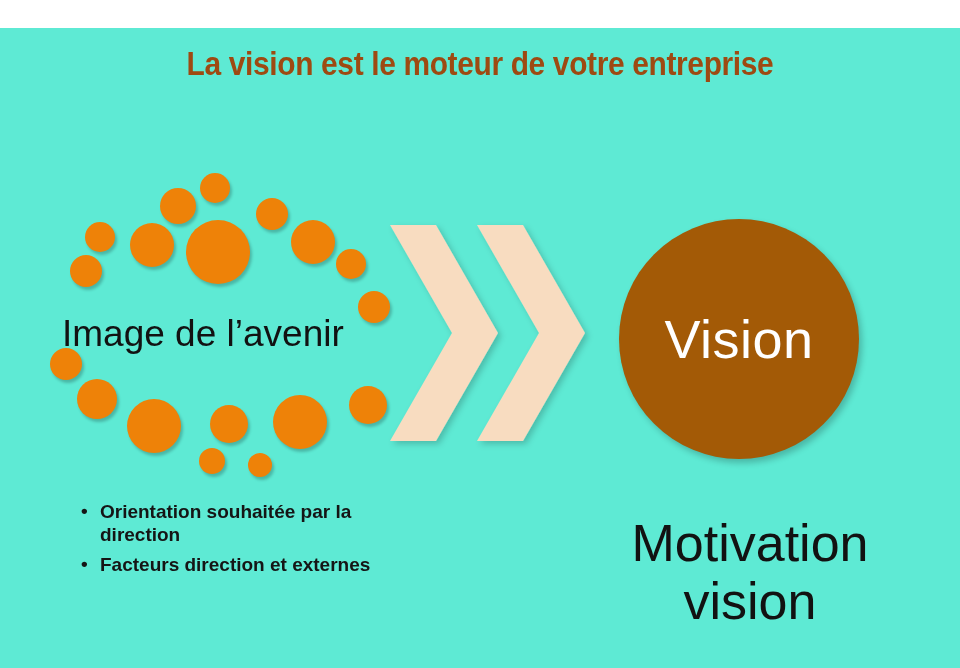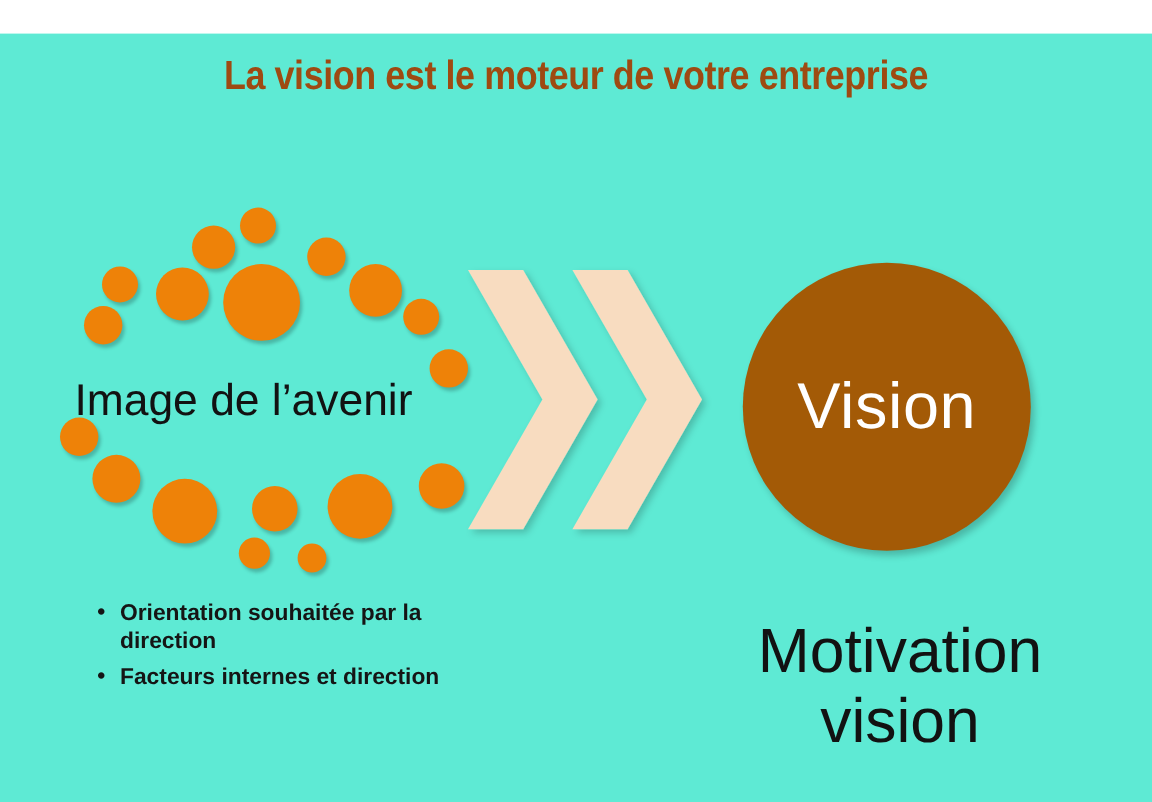--- a/index.html
+++ b/index.html
@@ -186,21 +186,21 @@
       <polygon points="0,0 46,0 108,108 46,216 0,216 62,108" fill="#F8DCC0" filter="url(#sh2)"></polygon>
     </svg>
   </div>
 
   <div id="vision-circle">
     <span id="vision-label">Vision</span>
   </div>
 
   <ul id="bullet-list">
     <li>Orientation souhaitée par la direction</li>
-    <li>Facteurs internes et direction</li>
+    <li>Facteurs direction et externes</li>
   </ul>
 
   <div id="motivation-text">
     <span>Motivation</span>
     <span>vision</span>
   </div>
 
 </div>
 
 </body></html>

